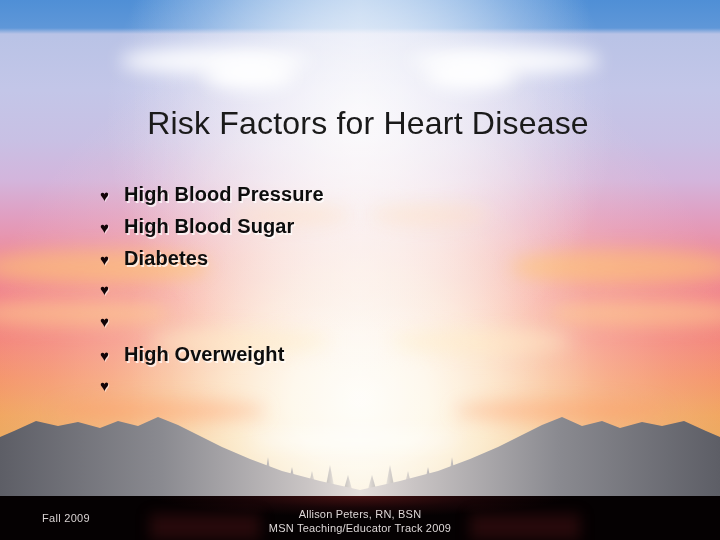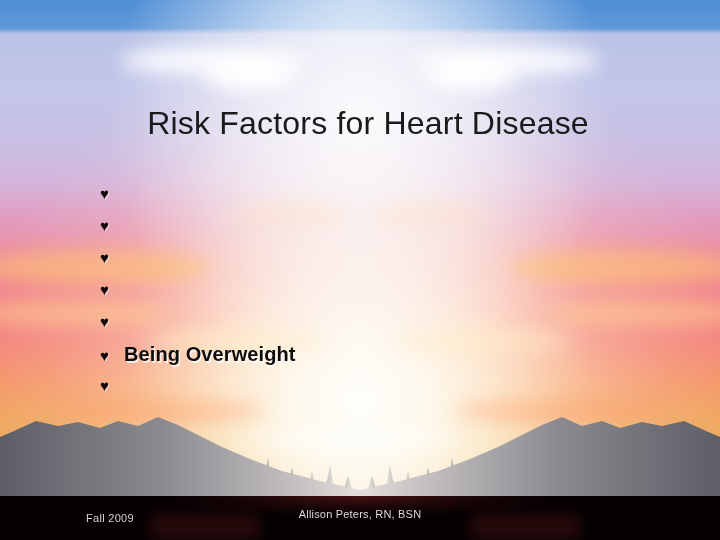--- a/index.html
+++ b/index.html
@@ -193,21 +193,20 @@
     letter-spacing: 0.1px;
   }
 
   .footer-left {
     position: absolute;
     left: 42px;
     top: 512px;
     font-size: 11px;
     color: #d8d2d2;
     letter-spacing: 0.3px;
-    margin-left: 44px;
   }
   .footer-center {
     position: absolute;
     left: 0;
     top: 507px;
     width: 720px;
     text-align: center;
     font-size: 11px;
     color: #ded8d8;
     line-height: 14px;
@@ -312,41 +311,45 @@
     <div class="fb-glow"></div>
     <div class="fb-ref1"></div>
     <div class="fb-ref2"></div>
   </div>
 
   <h1 class="slide-title">Risk Factors for Heart Disease</h1>
 
   <ul class="risk-list">
     <li class="risk-item">
       <span class="bullet-heart">♥</span>
-    </li>
-    <li class="risk-item">
-      <span class="bullet-heart">♥</span>
-    </li>
-    <li class="risk-item">
-      <span class="bullet-heart">♥</span>
-    </li>
-    <li class="risk-item">
-      <span class="bullet-heart">♥</span>
-    </li>
-    <li class="risk-item">
-      <span class="bullet-heart">♥</span>
-    </li>
-    <li class="risk-item">
-      <span class="bullet-heart">♥</span>
-      <span class="risk-label">Being Overweight</span>
+      <span class="risk-label">High Blood Pressure</span>
+    </li>
+    <li class="risk-item">
+      <span class="bullet-heart">♥</span>
+      <span class="risk-label">High Blood Sugar</span>
+    </li>
+    <li class="risk-item">
+      <span class="bullet-heart">♥</span>
+      <span class="risk-label">Diabetes</span>
+    </li>
+    <li class="risk-item">
+      <span class="bullet-heart">♥</span>
+    </li>
+    <li class="risk-item">
+      <span class="bullet-heart">♥</span>
+    </li>
+    <li class="risk-item">
+      <span class="bullet-heart">♥</span>
+      <span class="risk-label">High Overweight</span>
     </li>
     <li class="risk-item">
       <span class="bullet-heart">♥</span>
     </li>
   </ul>
 
   <div class="footer-left">Fall 2009</div>
 
   <div class="footer-center">
     <span>Allison Peters, RN, BSN</span>
+    <span>MSN Teaching/Educator Track 2009</span>
   </div>
 
 </div>
 
 </body></html>

